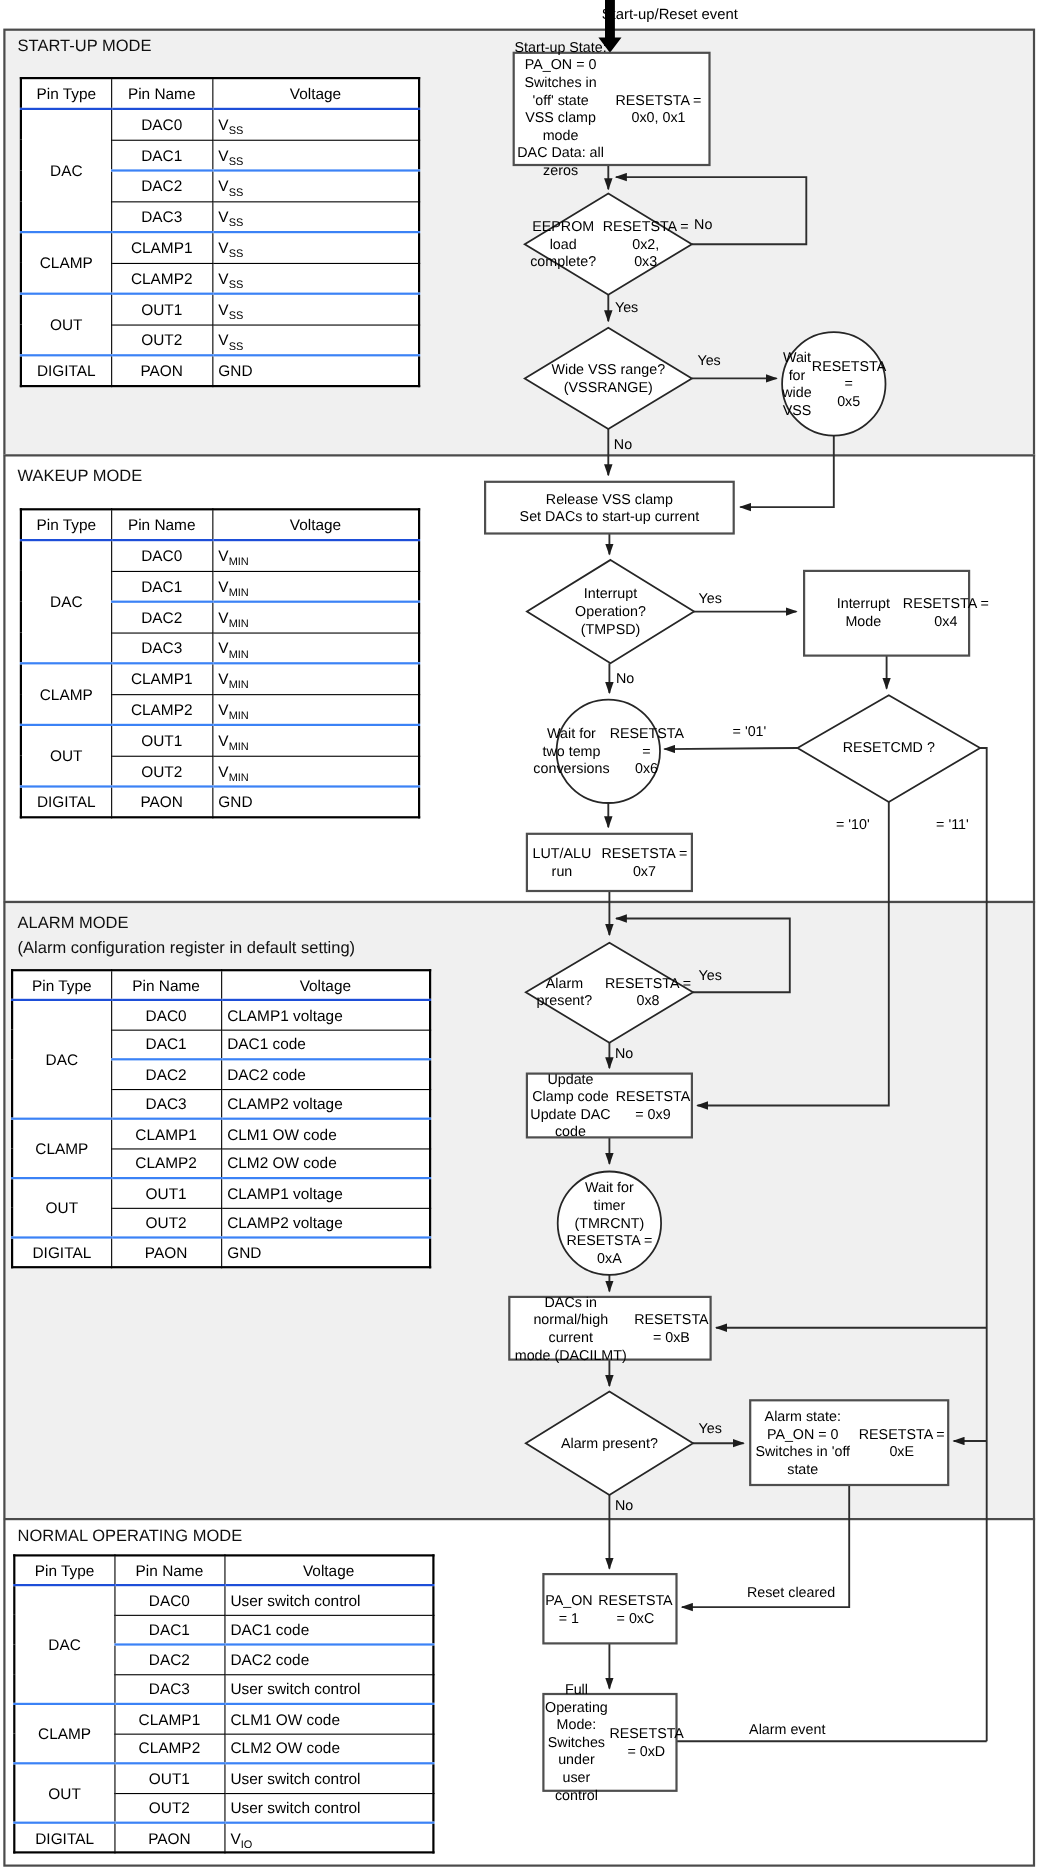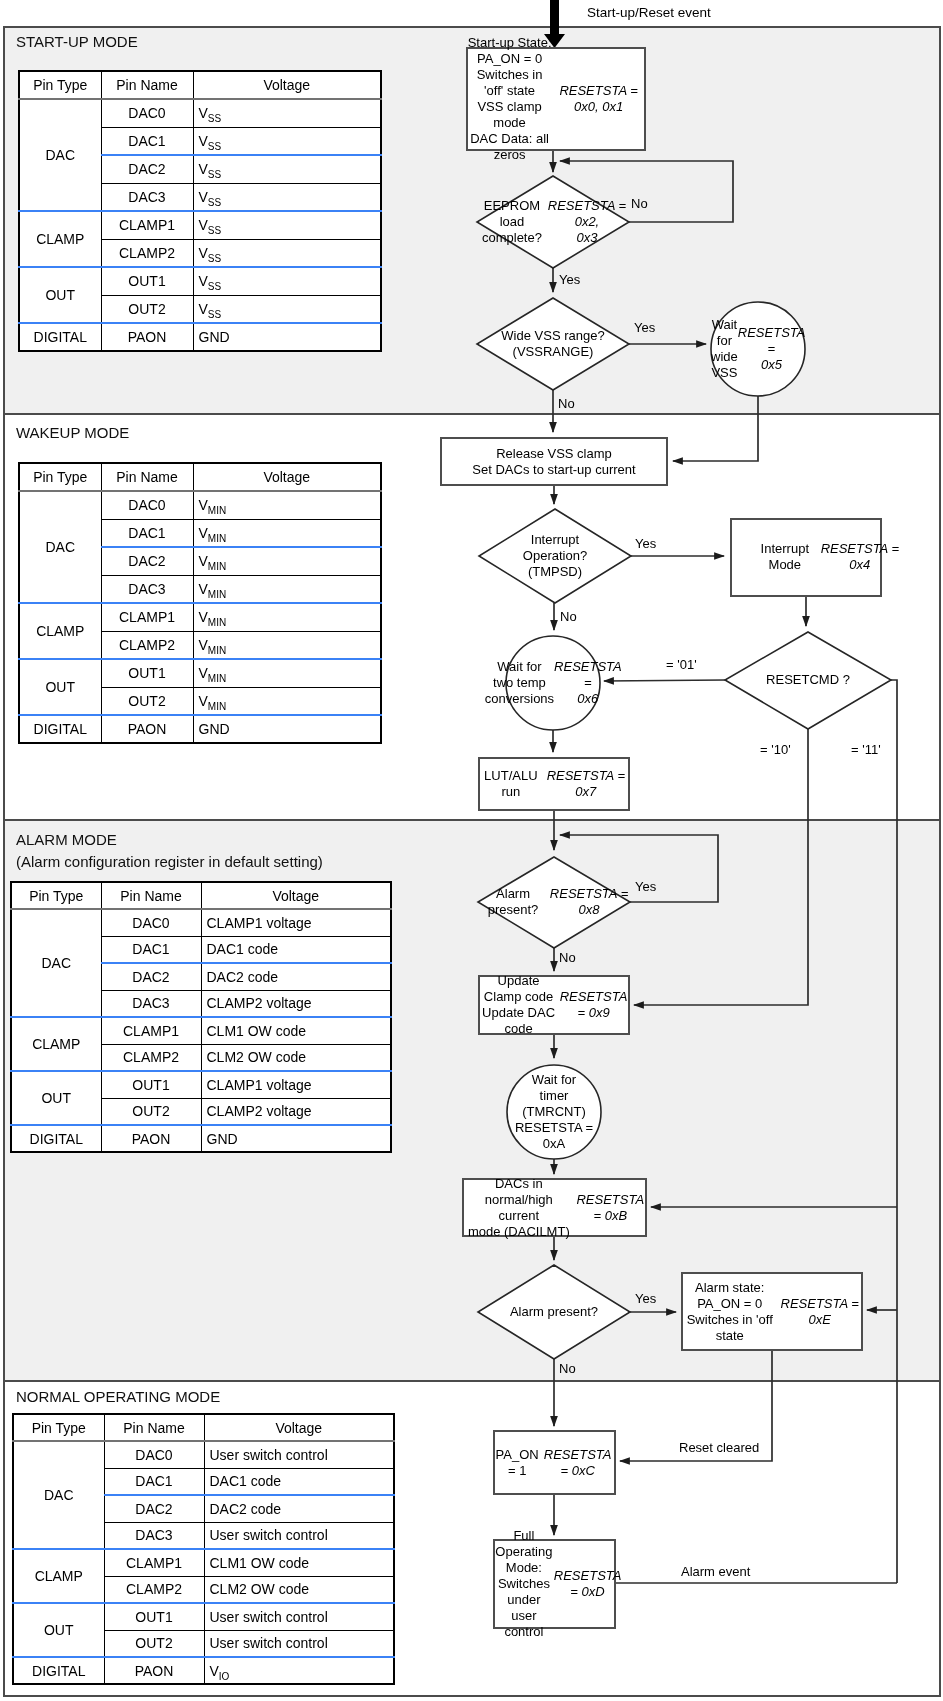--- a/index.html
+++ b/index.html
@@ -6,49 +6,49 @@
   #page{position:relative;width:943px;height:1701px;background:#fff;overflow:hidden;
         font-family:"Liberation Sans",sans-serif;color:#000;}
   .section{position:absolute;left:3px;width:938px;border:2px solid #4b4b4b;box-sizing:border-box;}
   .s-gray{background:#f0f0f0;}
   .s-white{background:#ffffff;}
   .sec-title{position:absolute;font-size:15px;color:#101010;white-space:nowrap;z-index:3;}
   .pin-table{position:absolute;border-collapse:collapse;background:#fff;font-size:14px;z-index:2;
              border:2px solid #000;table-layout:fixed;}
   .pin-table td{border:1px solid #000;text-align:center;padding:0 3px;overflow:hidden;white-space:nowrap;}
   .pin-table td.vcell{text-align:left;padding-left:5px;}
-  .pin-table tr.hdr td{border-bottom:2px solid #737373;}
+  .pin-table tr.hdr td{border-bottom:2px solid #1d4ed8;}
   .pin-table tr.thick td{border-top:2px solid #3b82f6;margin-left:44px;}
   .t28 tr{height:28px;}
   .t27 tr{height:27px;}
   sub.vs{font-size:10px;line-height:0;}
   #flow{position:absolute;left:0;top:0;z-index:4;}
   .ntext{position:absolute;display:flex;flex-direction:row;justify-content:center;align-items:center;
          text-align:center;font-size:13px;line-height:16px;z-index:5;}
   .tline{display:block;white-space:pre-line;}
-  .it{font-style:italic;}
+  .it{}
   .elabel{position:absolute;font-size:13px;white-space:nowrap;z-index:5;}
 </style>
 </head>
 <body>
 
 <div id="page">
 
   <div class="section s-gray" style="top:26px;height:389px;"></div>
   <div class="section s-white" style="top:413px;height:408px;"></div>
   <div class="section s-gray" style="top:819px;height:563px;"></div>
   <div class="section s-white" style="top:1380px;height:317px;"></div>
 
   <div class="sec-title" style="left:16px;top:33px;">START-UP MODE</div>
   <div class="sec-title" style="left:16px;top:424px;">WAKEUP MODE</div>
   <div class="sec-title" style="left:16px;top:831px;">ALARM MODE</div>
   <div class="sec-title" style="left:16px;top:853px;">(Alarm configuration register in default setting)</div>
   <div class="sec-title" style="left:16px;top:1388px;">NORMAL OPERATING MODE</div>
 
-  <div class="elabel" style="left:587px;top:5px;font-size:13.5px;">Start-up/Reset event</div>
+  <div class="elabel" style="left:547px;top:5px;font-size:13.5px;">Start-up/Reset event</div>
 
   <table class="pin-table t28" style="left:18px;top:70px;width:362px;">
     <colgroup>
         <col style="width:82px">
         <col style="width:92px">
         <col style="width:188px">
       </colgroup>
     <tbody>
         <tr class="hdr">
       <td>Pin Type</td>

